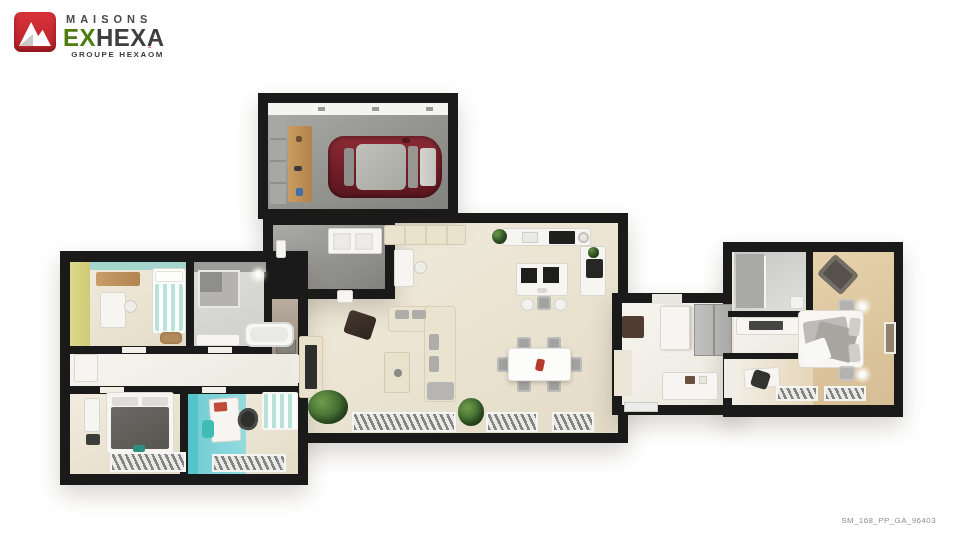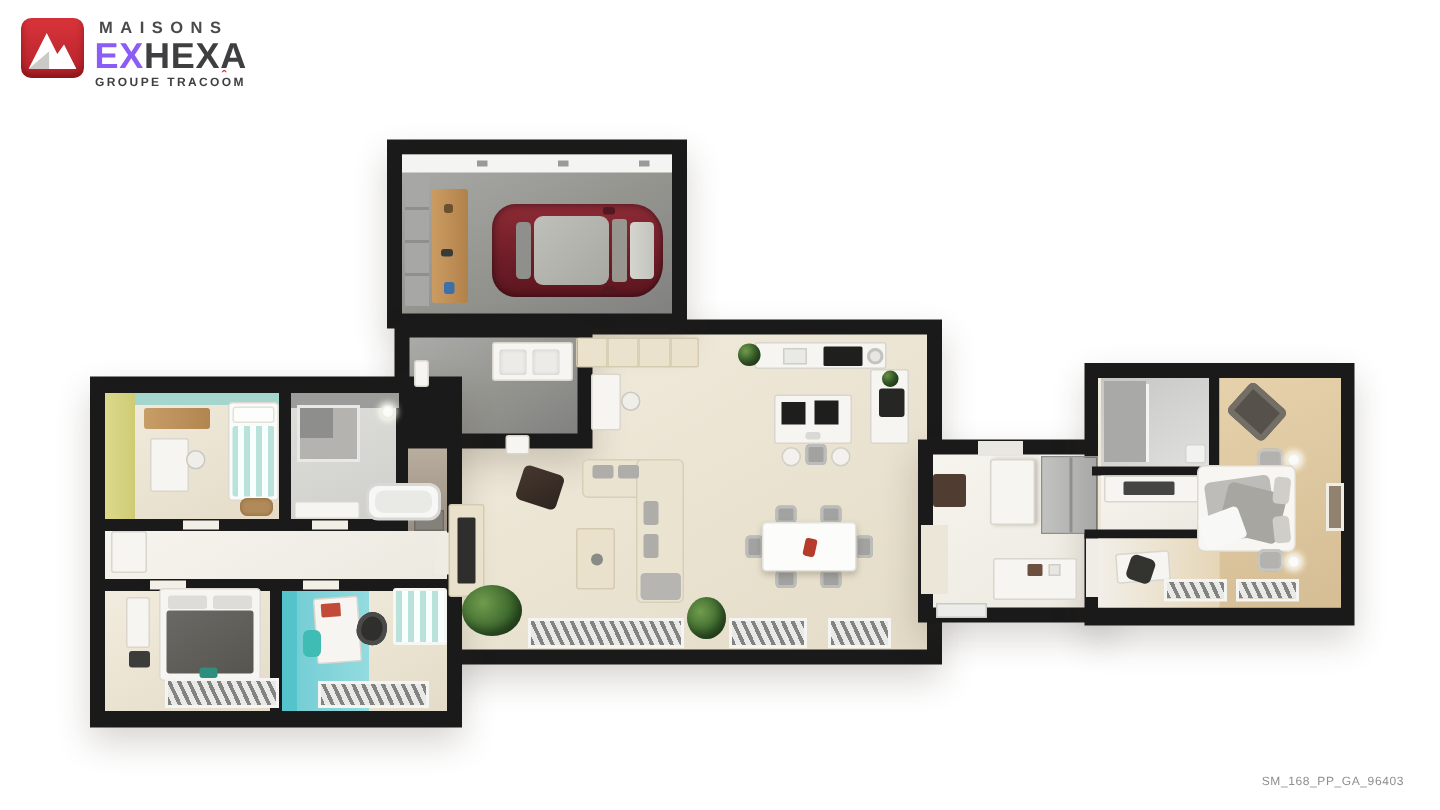--- a/index.html
+++ b/index.html
@@ -21,21 +21,21 @@
          background:radial-gradient(circle at 35% 35%,#6f9c4c,#3a652c 60%,#27481d);
          box-shadow:inset -3px -4px 6px rgba(0,0,0,.35);}
   .pouf{position:absolute;background:#b3b2ae;border-radius:5px;box-shadow:inset 0 0 0 2px #c6c5c1;}
   .lamp{position:absolute;background:#fbfbf9;border-radius:50%;box-shadow:0 0 4px 2px rgba(255,255,245,.9),inset 0 0 2px #cfcfc9;}
   .mintstripe{background:repeating-linear-gradient(90deg,#b9e2da 0 4px,#f8fffd 4px 8px);}
   
   #brand-maisons{position:absolute;left:66px;top:13px;font-size:11px;font-weight:bold;
                  letter-spacing:5px;color:#4a4a4c;}
   #brand-extraco{position:absolute;left:63px;top:24px;font-size:24px;font-weight:800;
                  letter-spacing:0.5px;color:#3f3f41;}
-  #brand-extraco .red{color:#8b5cf6;}
+  #brand-extraco .red{color:#4d7c0f;}
   #brand-group{position:absolute;left:60px;top:50px;width:104px;text-align:right;font-size:8px;
                font-weight:bold;letter-spacing:1.6px;color:#3f3f41;}
   #brand-group .owrap{position:relative;display:inline-block;}
   #brand-group .caret{position:absolute;left:0;top:-5px;color:#d22730;font-size:9px;letter-spacing:0;}
   #plan-code{position:absolute;right:24px;top:516px;font-size:8px;color:#8e8e8c;letter-spacing:.4px;}
 </style>
 </head>
 <body>
 
 <div id="canvas">
@@ -46,21 +46,21 @@
       <div class="a" style="left:5px;top:10px;width:32px;height:24px;background:#ffffff;
                   clip-path:polygon(0 100%, 38% 0, 60% 58%, 74% 32%, 100% 100%);"></div>
       <div class="a" style="left:5px;top:22px;width:14px;height:12px;background:#c9c9c7;
                   clip-path:polygon(0 100%, 100% 0, 100% 100%);"></div>
     </div>
     <div id="brand-maisons">MAISONS</div>
     <div id="brand-extraco">
       <span class="red">EX</span><span>HEXA</span>
     </div>
     <div id="brand-group">
-      <span>GROUPE TRACO</span><span class="owrap"><span>O</span><span class="caret">ˆ</span></span><span>M</span>
+      <span>GROUPE HEXA</span><span class="owrap"><span>O</span><span class="caret">ˆ</span></span><span>M</span>
     </div>
   </div>
 
   <div class="wallbase" style="left:288px;top:213px;width:340px;height:230px;"></div>
   <div class="a floor-cream" style="left:298px;top:223px;width:320px;height:210px;"></div>
 
   <div class="wallbase" style="left:258px;top:93px;width:200px;height:126px;"></div>
   <div class="a floor-concrete" style="left:268px;top:103px;width:180px;height:106px;"></div>
 
   <div class="wallbase" style="left:263px;top:215px;width:132px;height:84px;"></div>

